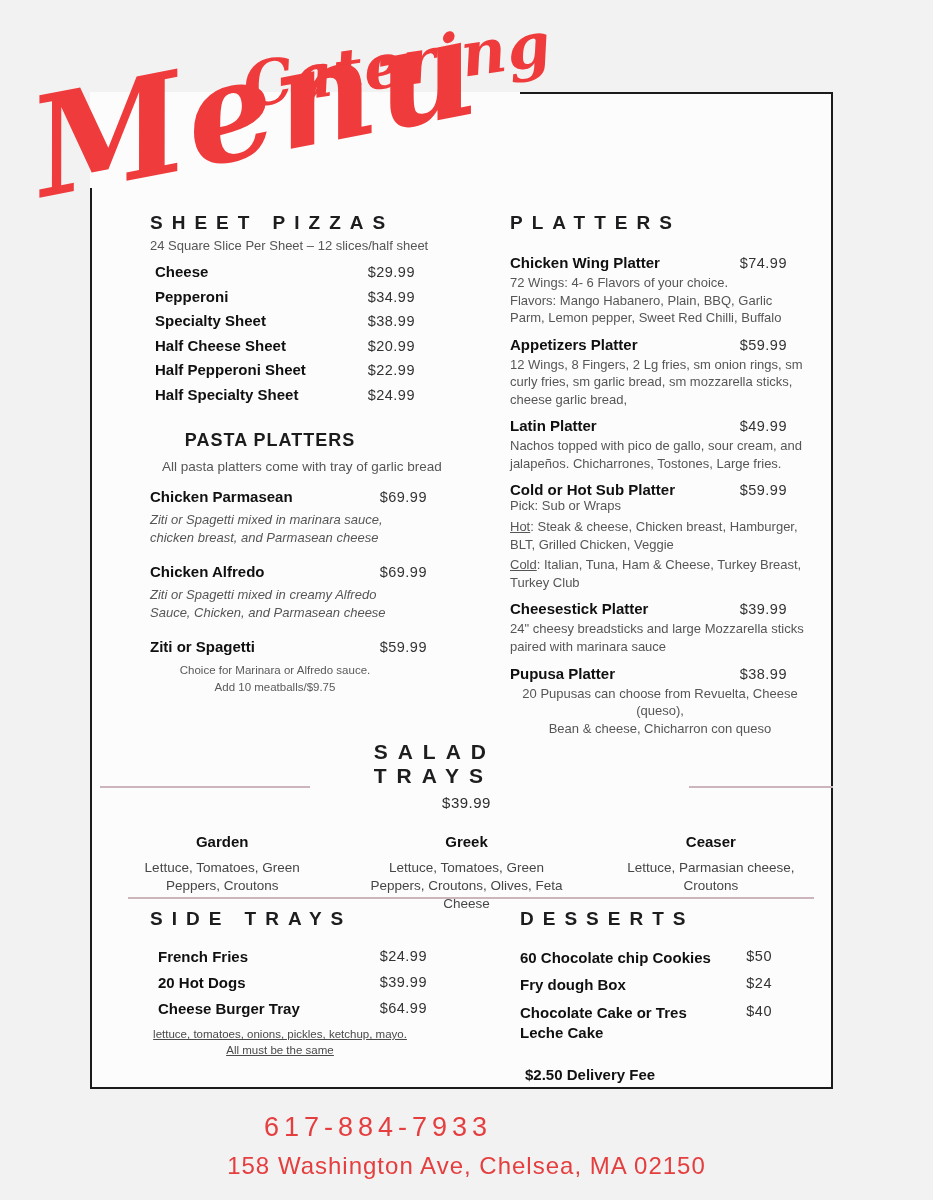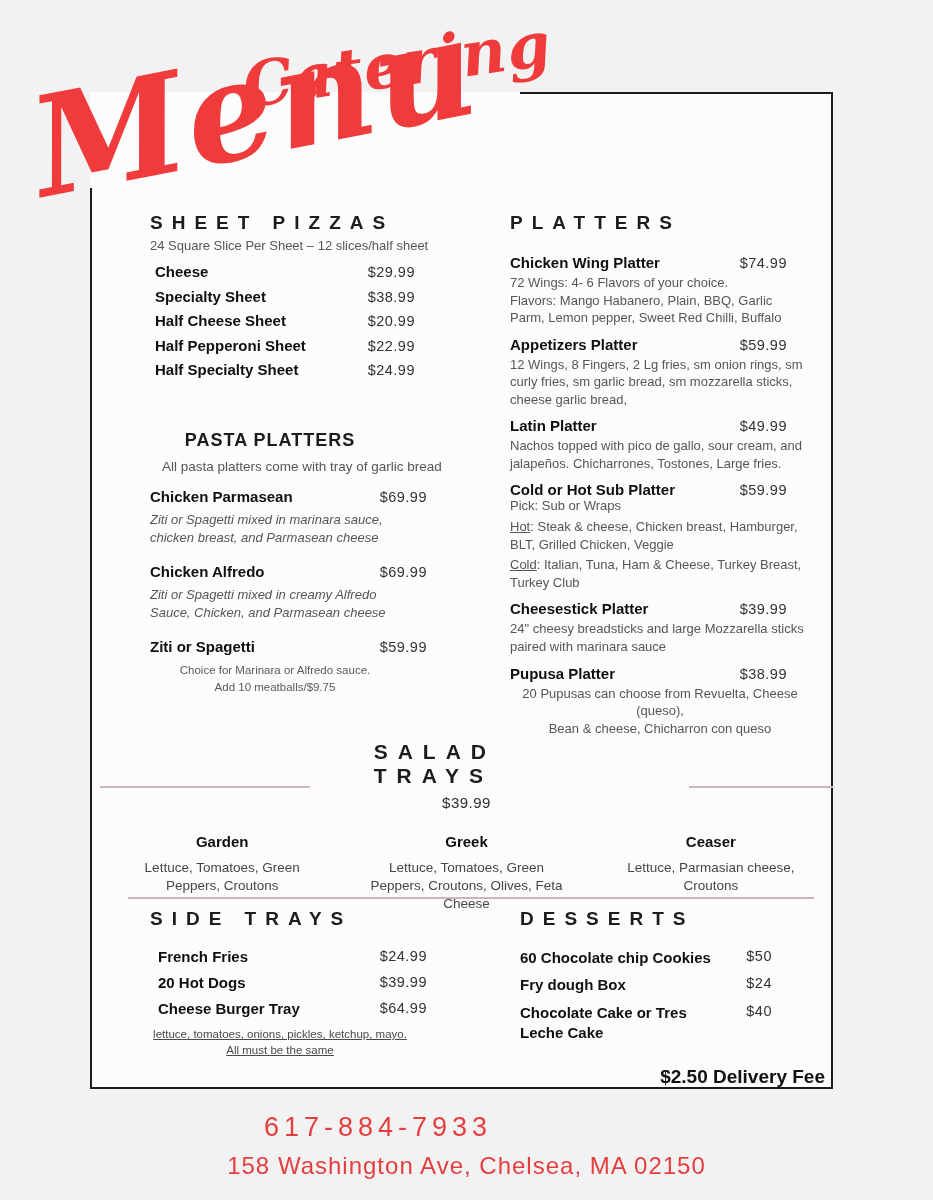--- a/index.html
+++ b/index.html
@@ -60,21 +60,21 @@
   
   .divider2 { position:absolute; left:128px; top:897px; width:686px; height:2px; background:#cdb6bb; }
   .sides { position:absolute; left:150px; top:908px; width:277px; }
   .sides .sec-head, .desserts .sec-head { margin-bottom:18px; }
   .sides .row { margin-bottom:9px; padding-left:8px; }
   .sides .row, .desserts .row { align-items:flex-start; }
   .burger-desc { font-size:11.5px; color:#4a4a4a; text-align:center; width:260px; line-height:1.4; margin-top:2px;text-decoration:underline; }
   .desserts { position:absolute; left:520px; top:908px; width:252px; }
   .desserts .row { margin-bottom:7px; }
   .desserts .nm { max-width:200px; line-height:1.35; }
-  .delivery { position:absolute; left:525px; top:1066px; width:300px; text-align:right; font-size:19px; font-weight:700; color:#111; }
+  .delivery { position:absolute; left:525px; top:1066px; width:300px; text-align:left; font-size:15px; font-weight:700; color:#111; }
   
   .phone { position:absolute; left:0; top:1112px; width:756px; text-align:center; font-size:27px; color:#e53e3e; letter-spacing:5px; }
   .address { position:absolute; left:0; top:1152px; width:933px; text-align:center; font-size:24px; color:#e53e3e; letter-spacing:1px; }
 </style>
 </head>
 <body>
 
 <div class="page">
 
   <div class="frame">
@@ -88,20 +88,24 @@
   <div class="script script-menu">Menu</div>
 
   <section class="sheet">
     <div class="sec-head">SHEET PIZZAS</div>
     <div class="sub">24 Square Slice Per Sheet – 12 slices/half sheet</div>
     <div class="row">
       <span class="nm">Cheese</span>
       <span class="pr">$29.99</span>
     </div>
     <div class="row">
+      <span class="nm">Pepperoni</span>
+      <span class="pr">$34.99</span>
+    </div>
+    <div class="row">
       <span class="nm">Specialty Sheet</span>
       <span class="pr">$38.99</span>
     </div>
     <div class="row">
       <span class="nm">Half Cheese Sheet</span>
       <span class="pr">$20.99</span>
     </div>
     <div class="row">
       <span class="nm">Half Pepperoni Sheet</span>
       <span class="pr">$22.99</span>

